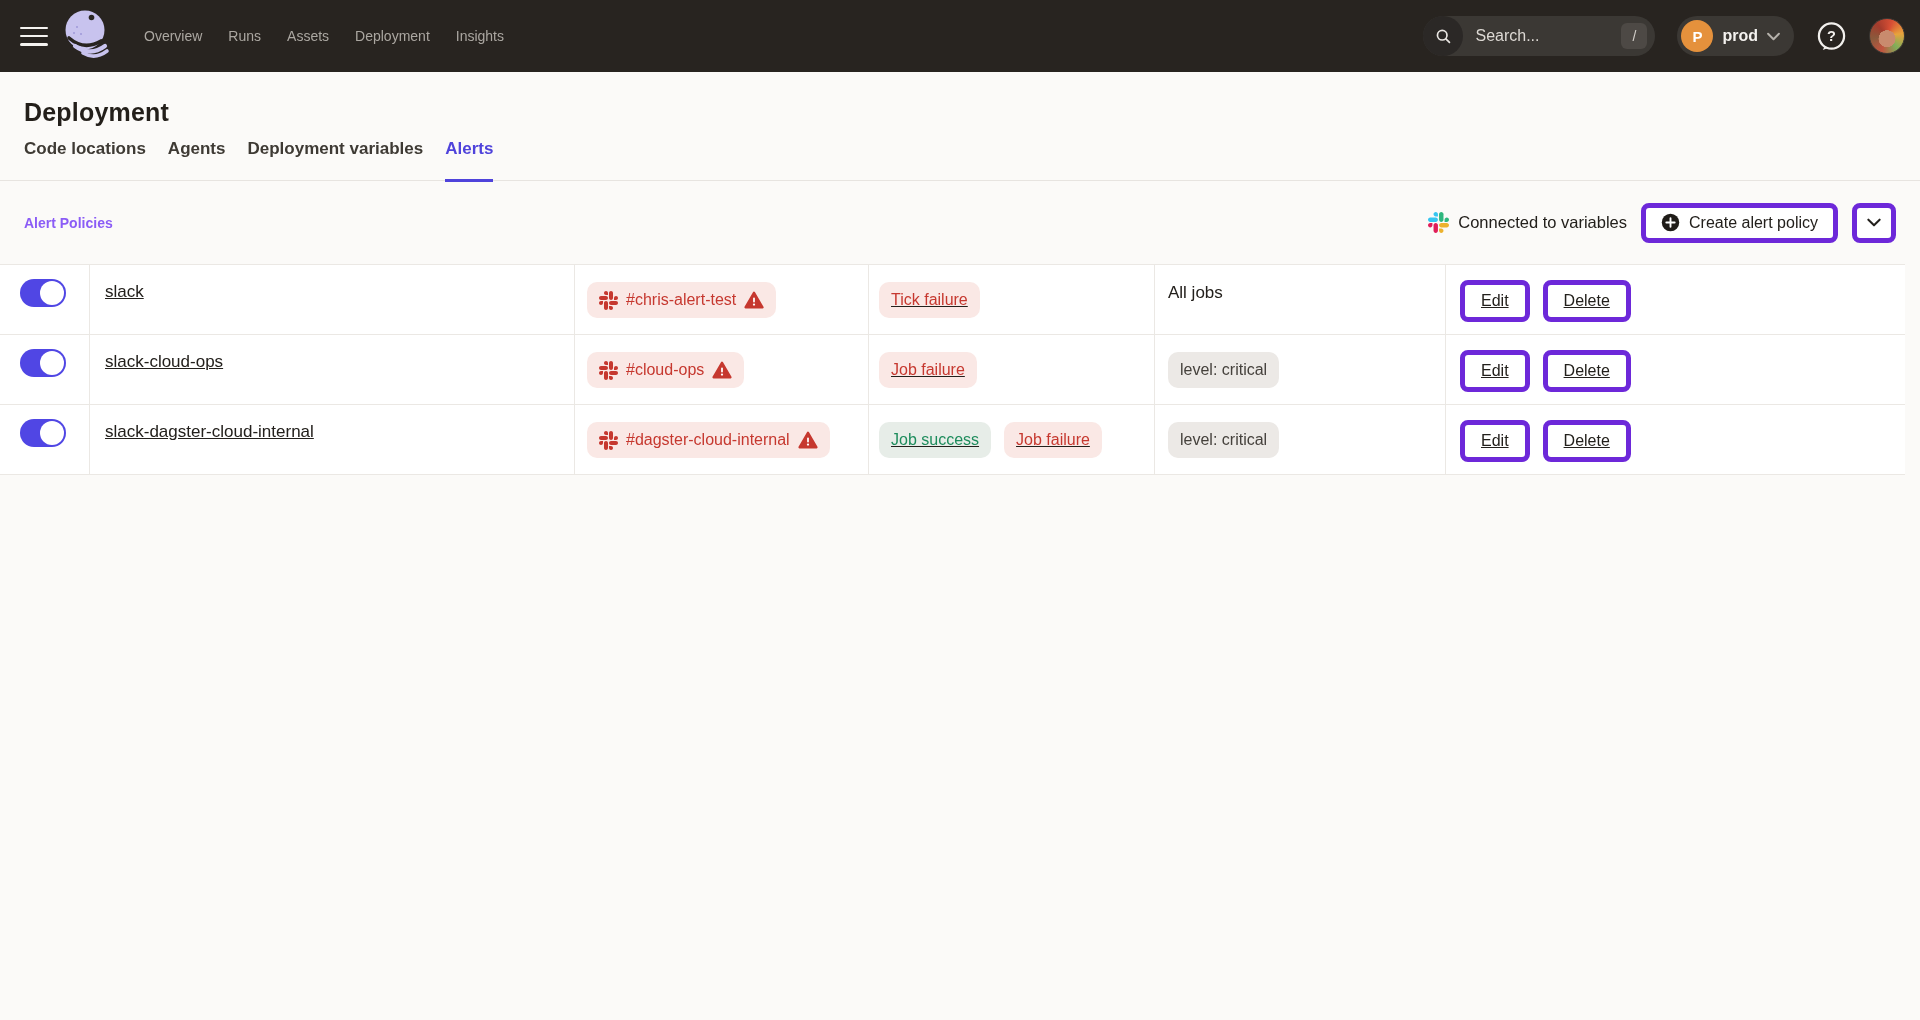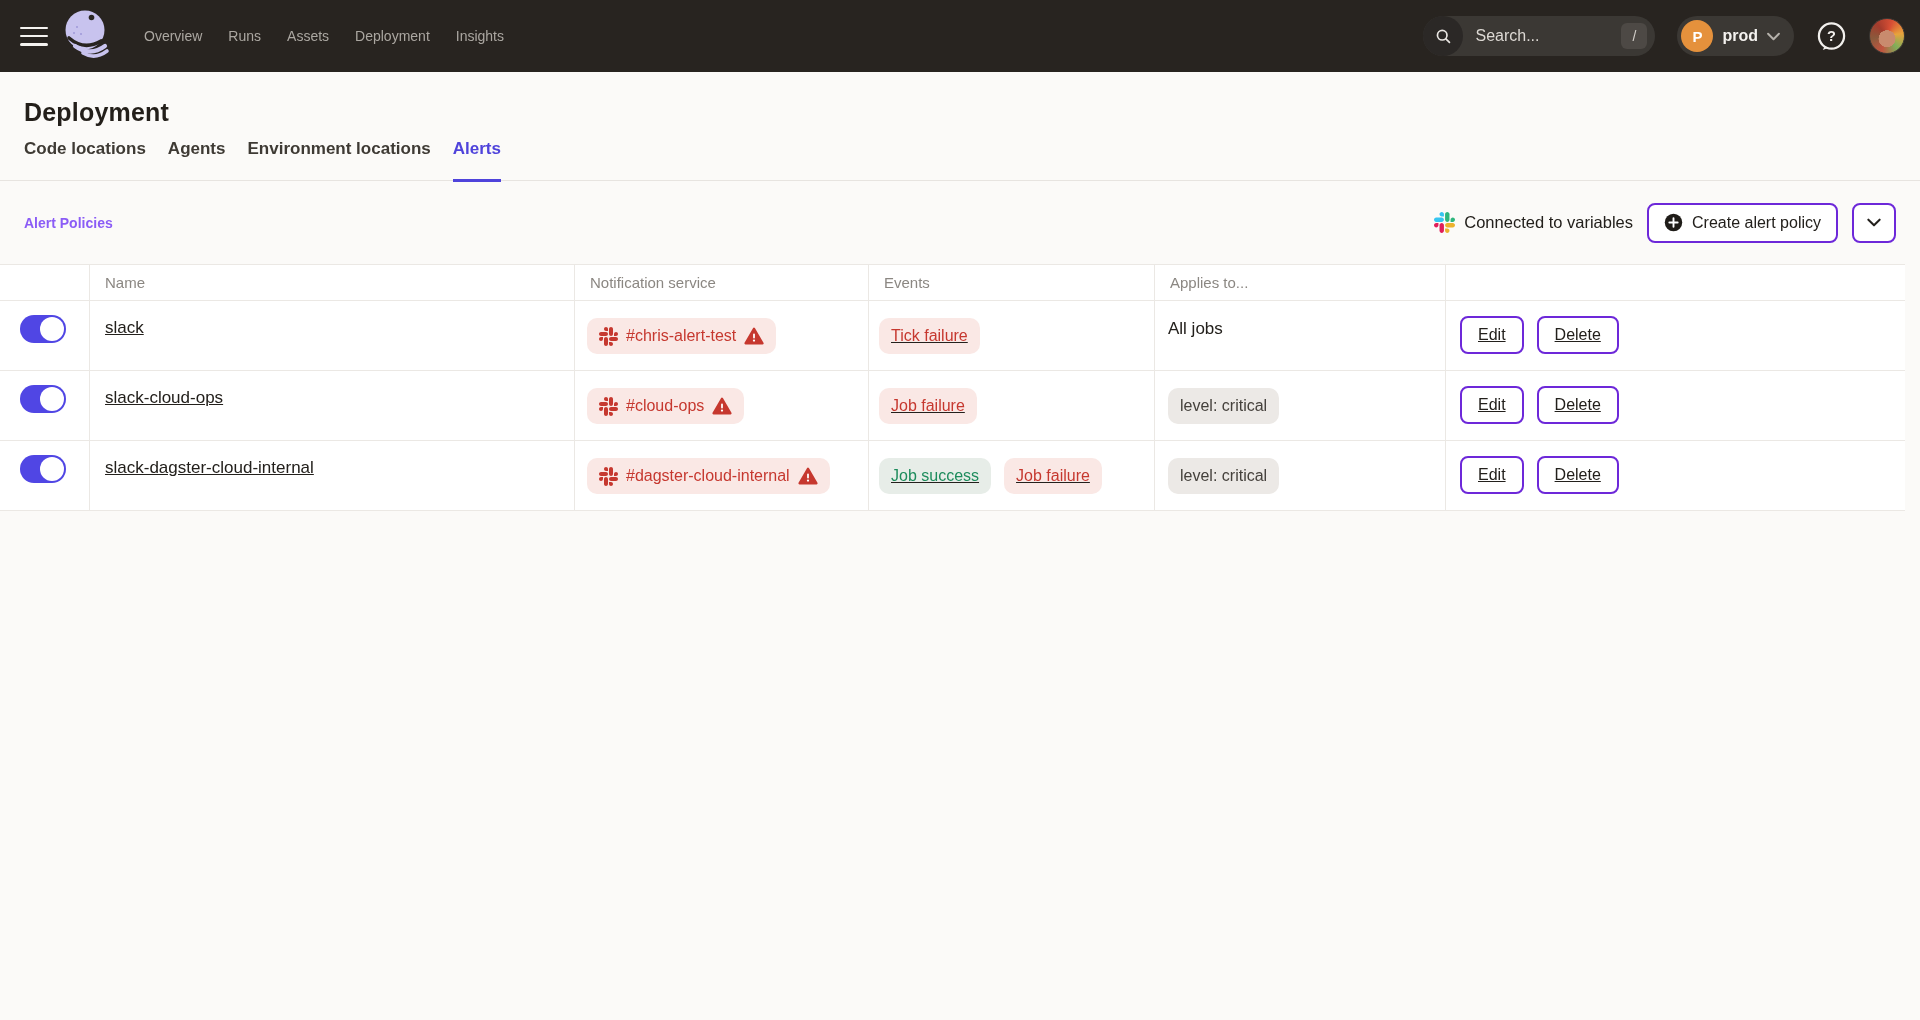--- a/index.html
+++ b/index.html
@@ -56,21 +56,21 @@
   .tabs{ display:flex; gap:22px; padding:0 24px; margin-top:12px; border-bottom:1px solid #E7E4E0; }
   .tab{ font-size:17px; font-weight:600; color:#3E3A34; padding-bottom:20px; border-bottom:3px solid transparent;
     margin-bottom:-2px; cursor:pointer; }
   .tab.active{ color:var(--accent); border-bottom-color:var(--accent); }
 
   
   .section-bar{ height:83px; display:flex; align-items:center; justify-content:space-between; padding:0 24px; }
   .section-heading{ font-size:14px; font-weight:700; color:#8b5cf6; }
   .section-actions{ display:flex; align-items:center; }
   .connected{ display:flex; align-items:center; gap:9px; font-size:16.5px; color:#23201C; margin-right:14px; }
-  .btn{ background:#fff; border:2px solid #6d28d9; border-radius:8px; color:#23201C; font-size:16px;
+  .btn{ background:#fff; border:5px solid #6d28d9; border-radius:8px; color:#23201C; font-size:16px;
     font-family:"Liberation Sans",sans-serif; display:inline-flex; align-items:center; justify-content:center;
     gap:9px; cursor:pointer; }
   .btn-create{ height:40px; padding:0 15px; }
   .btn-caret{ height:40px; width:44px; margin-left:14px; }
 
   
   .table{ width:1905px; border-top:1px solid #EBE8E4; background:#fff; }
   .trow{ display:grid; grid-template-columns:90px 485px 294px 286px 291px 1fr; border-bottom:1px solid #EBE8E4; }
   .trow > .cell{ border-right:1px solid #EBE8E4; }
   .trow > .cell:last-child{ border-right:none; }
@@ -158,21 +158,21 @@
     <div class="user-avatar"></div>
   </div>
 </header>
 
 <main>
   <h1 class="page-title">Deployment</h1>
 
   <div class="tabs">
       <div class="tab">Code locations</div>
       <div class="tab">Agents</div>
-      <div class="tab">Environment locations</div>
+      <div class="tab">Deployment variables</div>
       <div class="tab active">Alerts</div>
     </div>
 
   <div class="section-bar">
     <h2 class="section-heading">Alert Policies</h2>
     <div class="section-actions">
       <span class="connected">
         <span>
           <svg width="21" height="21" viewBox="0 0 122.8 122.8">
             <path d="M25.8 77.6c0 7.1-5.8 12.9-12.9 12.9S0 84.7 0 77.6s5.8-12.9 12.9-12.9h12.9v12.9z" fill="#E01E5A"></path>
@@ -198,28 +198,20 @@
       </button>
       <button class="btn btn-caret">
         <svg width="14" height="9" viewBox="0 0 12 8">
             <path d="M1 1.5 L6 6.5 L11 1.5" stroke="#23201C" stroke-width="1.8" fill="none" stroke-linecap="round" stroke-linejoin="round"></path>
           </svg>
       </button>
     </div>
   </div>
 
   <div class="table">
-    <div class="trow thead-row">
-      <div class="cell"></div>
-      <div class="cell">Name</div>
-      <div class="cell">Notification service</div>
-      <div class="cell">Events</div>
-      <div class="cell">Applies to...</div>
-      <div class="cell"></div>
-    </div>
     <div id="table-body">
   <div class="trow body-row">
     <div class="cell cell-toggle">
       <div class="toggle on">
               <div class="knob"></div>
             </div>
     </div>
     <div class="cell cell-name">
       <span class="name-text">slack</span>
     </div>

